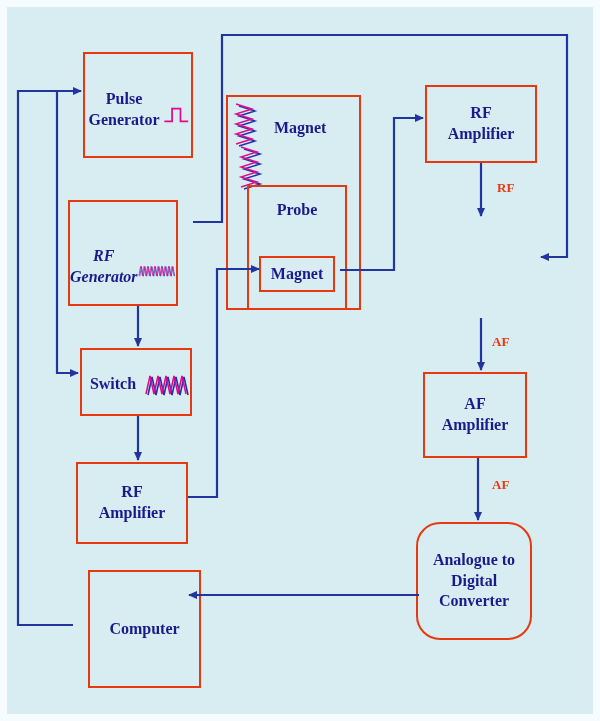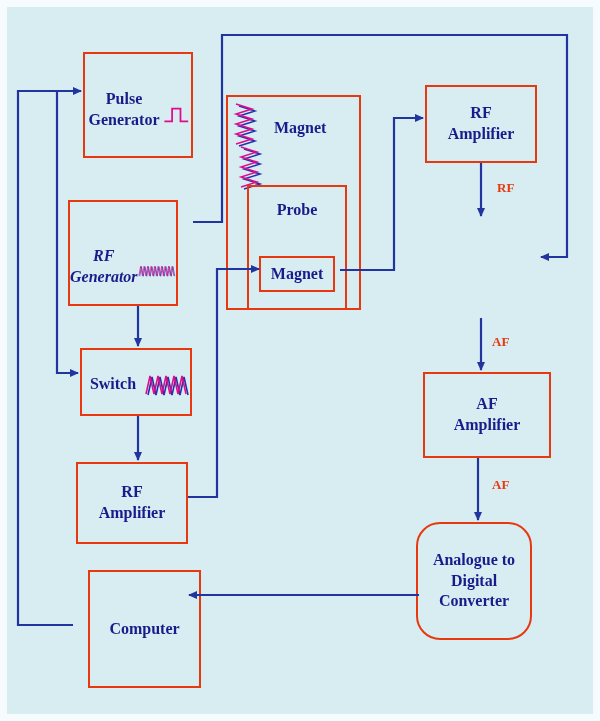--- a/index.html
+++ b/index.html
@@ -112,21 +112,21 @@
         <div class="lbl">Magnet</div>
       </div>
     </div>
   </div>
 
   <div class="box centered" style="left:425px; top:85px; width:112px; height:78px;">
     <div class="lbl">RF Amplifier</div>
   </div>
 
 
-  <div class="box centered" style="left:423px; top:372px; width:128px; height:86px;">
+  <div class="box centered" style="left:423px; top:372px; width:104px; height:86px;">
     <div class="lbl">AF Amplifier</div>
   </div>
 
   <div class="box centered" style="left:416px; top:522px; width:116px; height:118px;border-radius:24px;">
     <div class="lbl">Analogue to Digital Converter</div>
   </div>
 
   <div class="signal" style="left:497px; top:180px;">RF</div>
   <div class="signal" style="left:492px; top:334px;">AF</div>
   <div class="signal" style="left:492px; top:477px;">AF</div>

